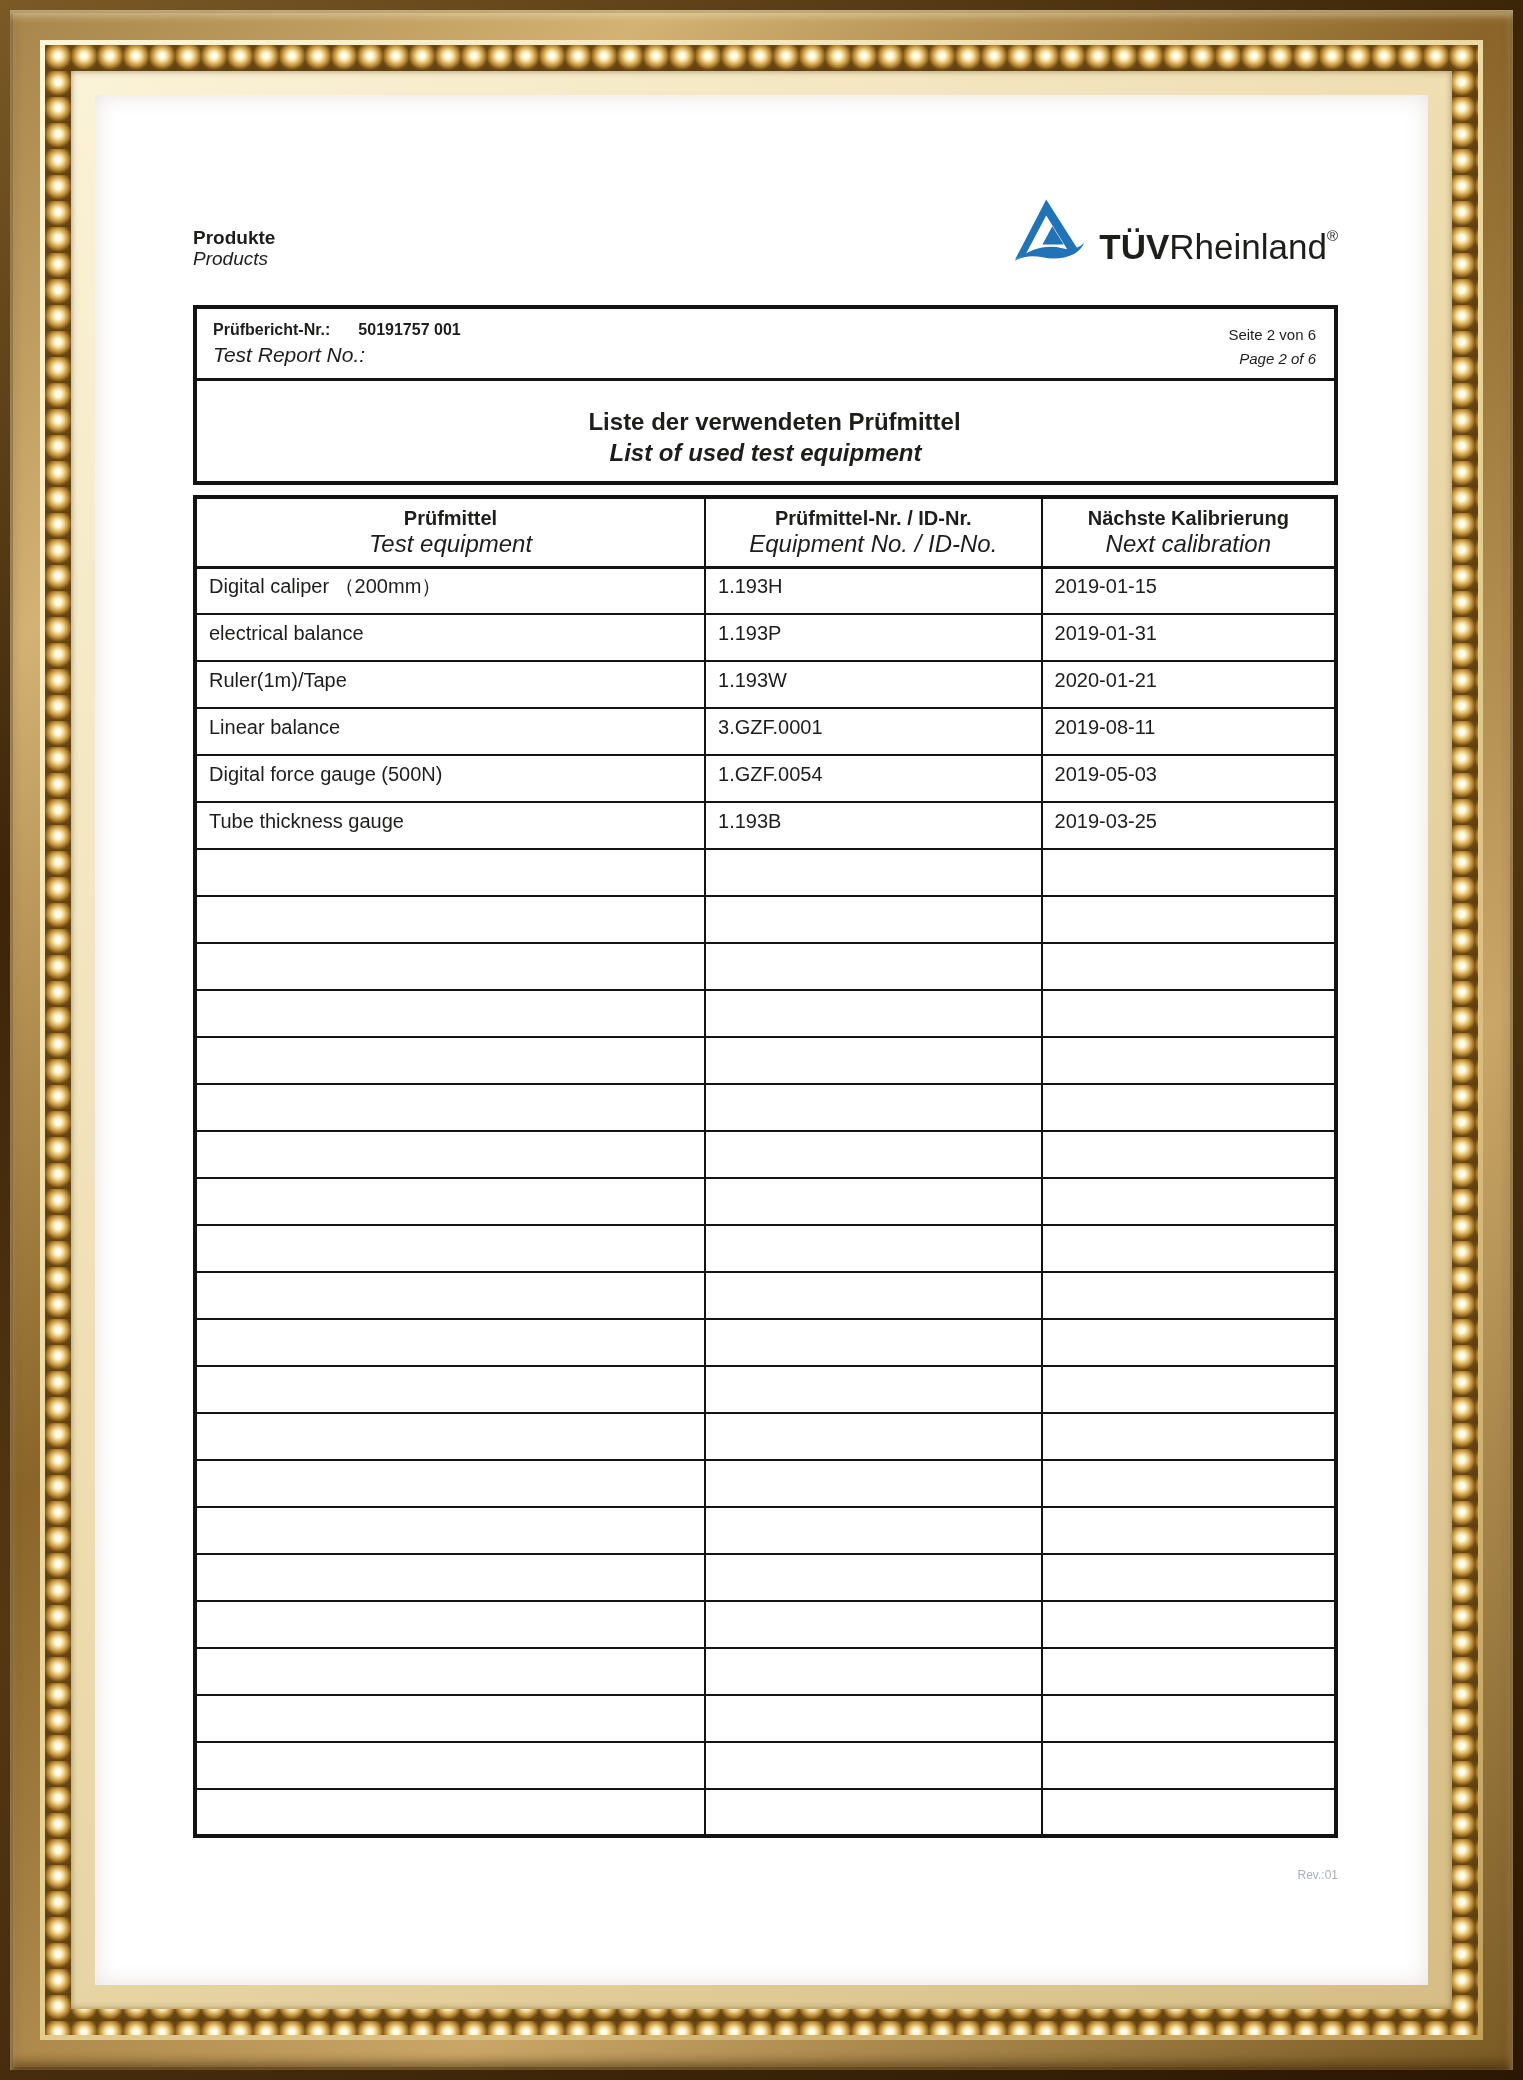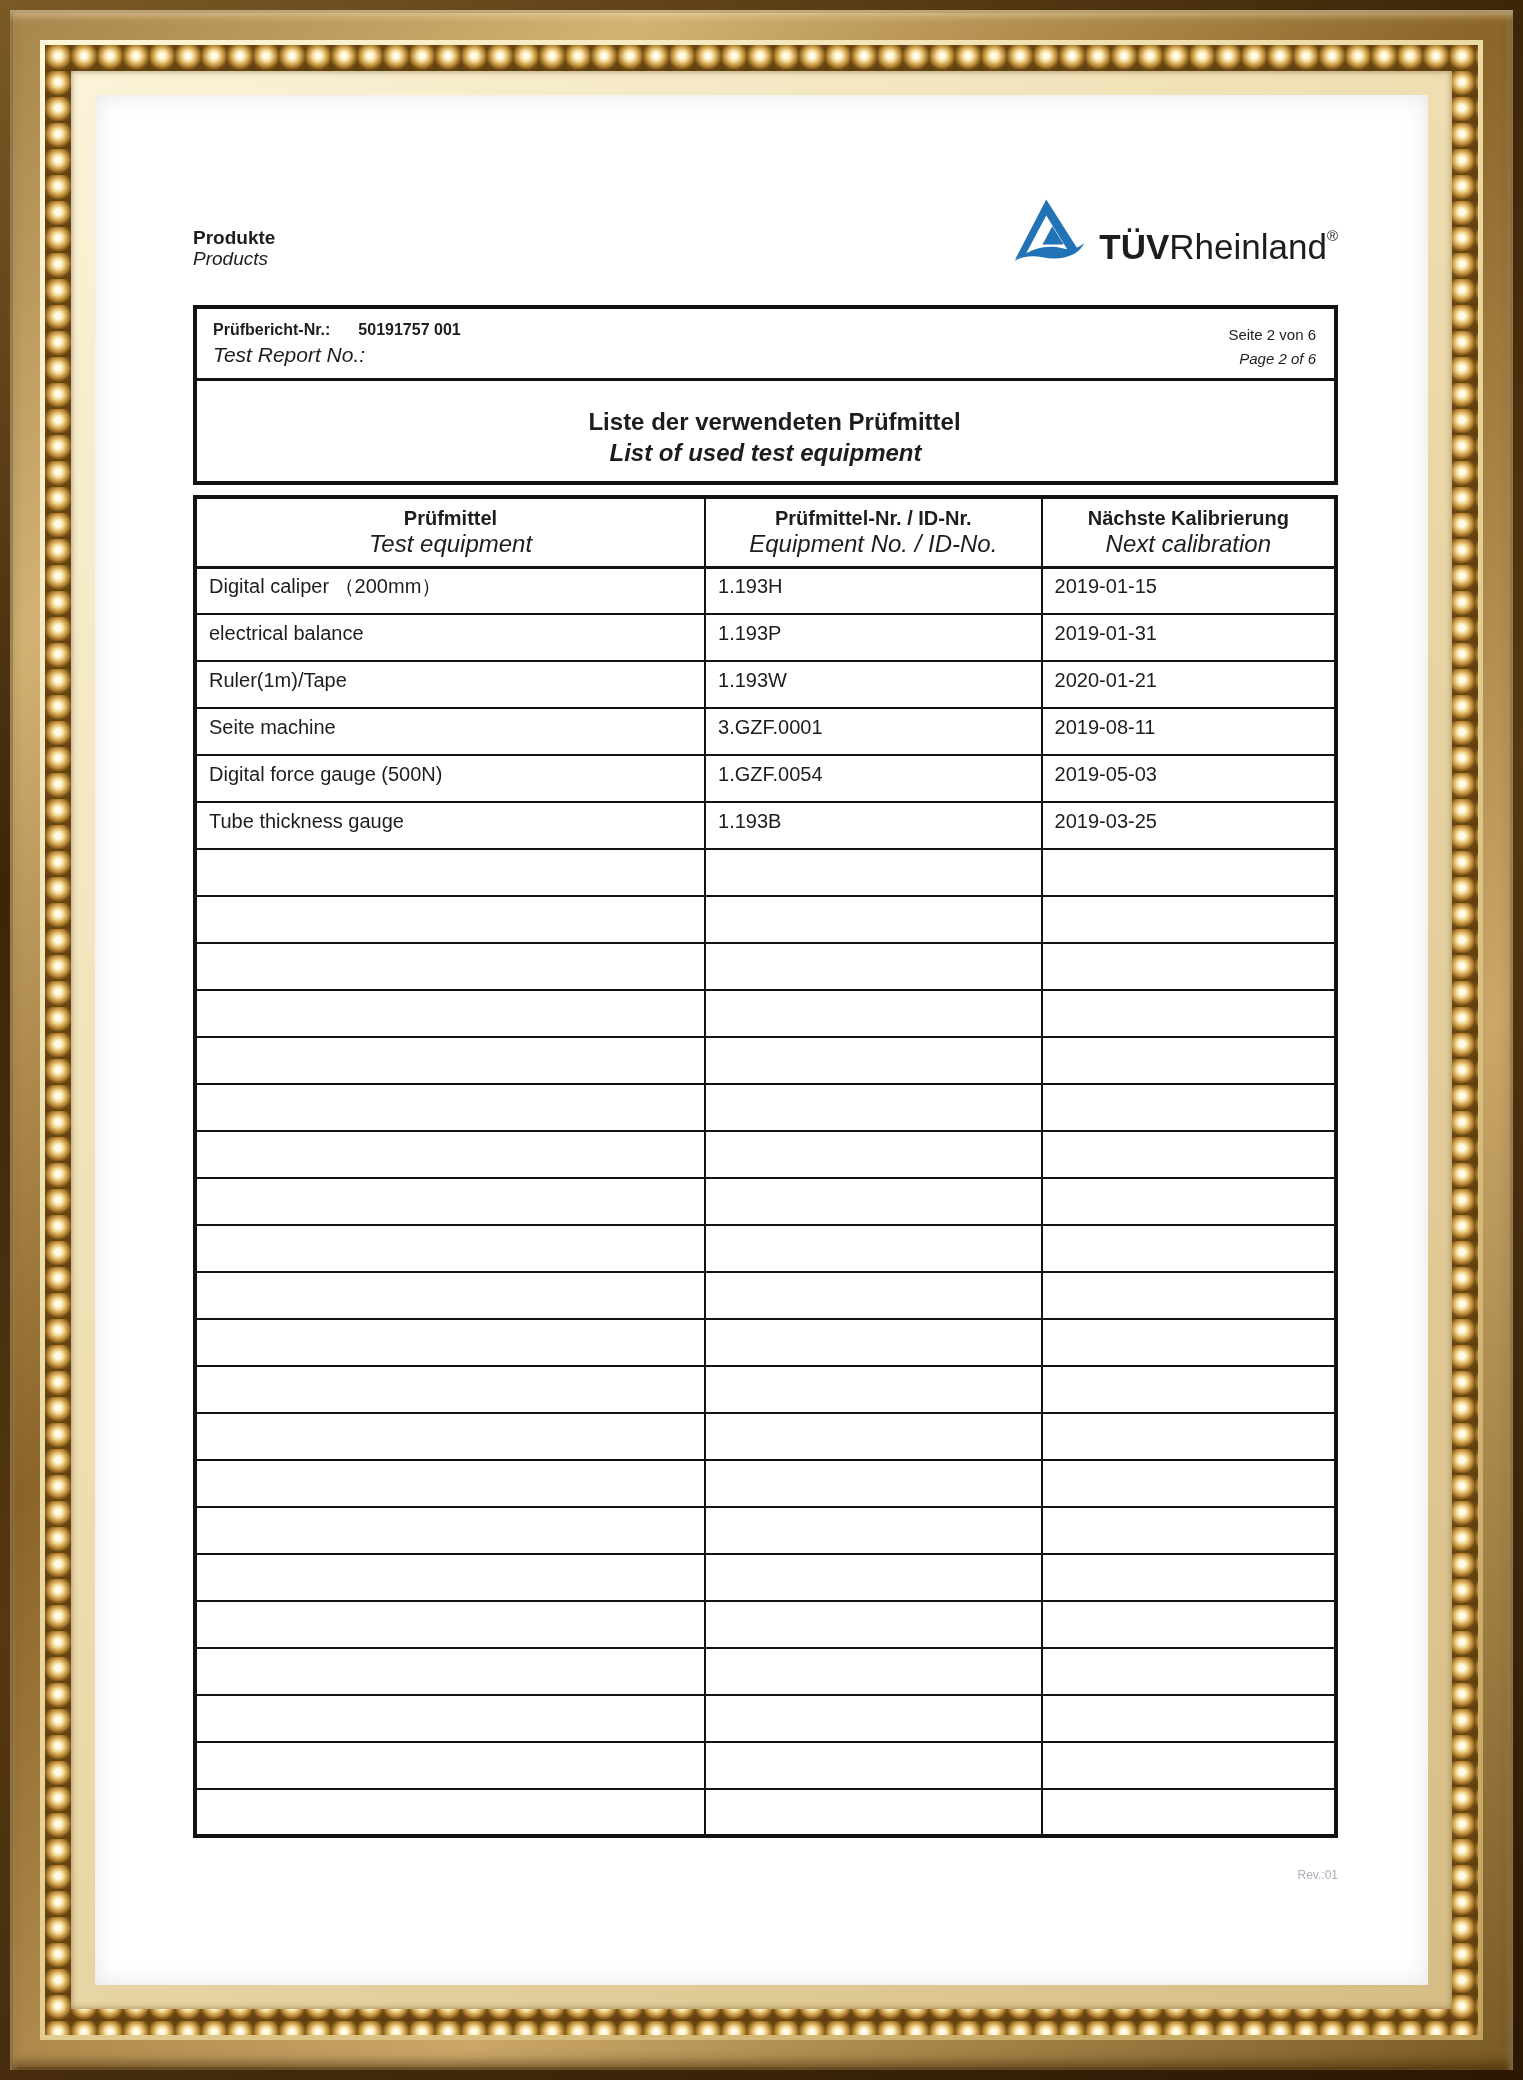--- a/index.html
+++ b/index.html
@@ -163,21 +163,21 @@
                       <td>electrical balance</td>
                       <td>1.193P</td>
                       <td>2019-01-31</td>
                     </tr>
                     <tr>
                       <td>Ruler(1m)/Tape</td>
                       <td>1.193W</td>
                       <td>2020-01-21</td>
                     </tr>
                     <tr>
-                      <td>Seite machine</td>
+                      <td>Linear balance</td>
                       <td>3.GZF.0001</td>
                       <td>2019-08-11</td>
                     </tr>
                     <tr>
                       <td>Digital force gauge (500N)</td>
                       <td>1.GZF.0054</td>
                       <td>2019-05-03</td>
                     </tr>
                     <tr>
                       <td>Tube thickness gauge</td>

